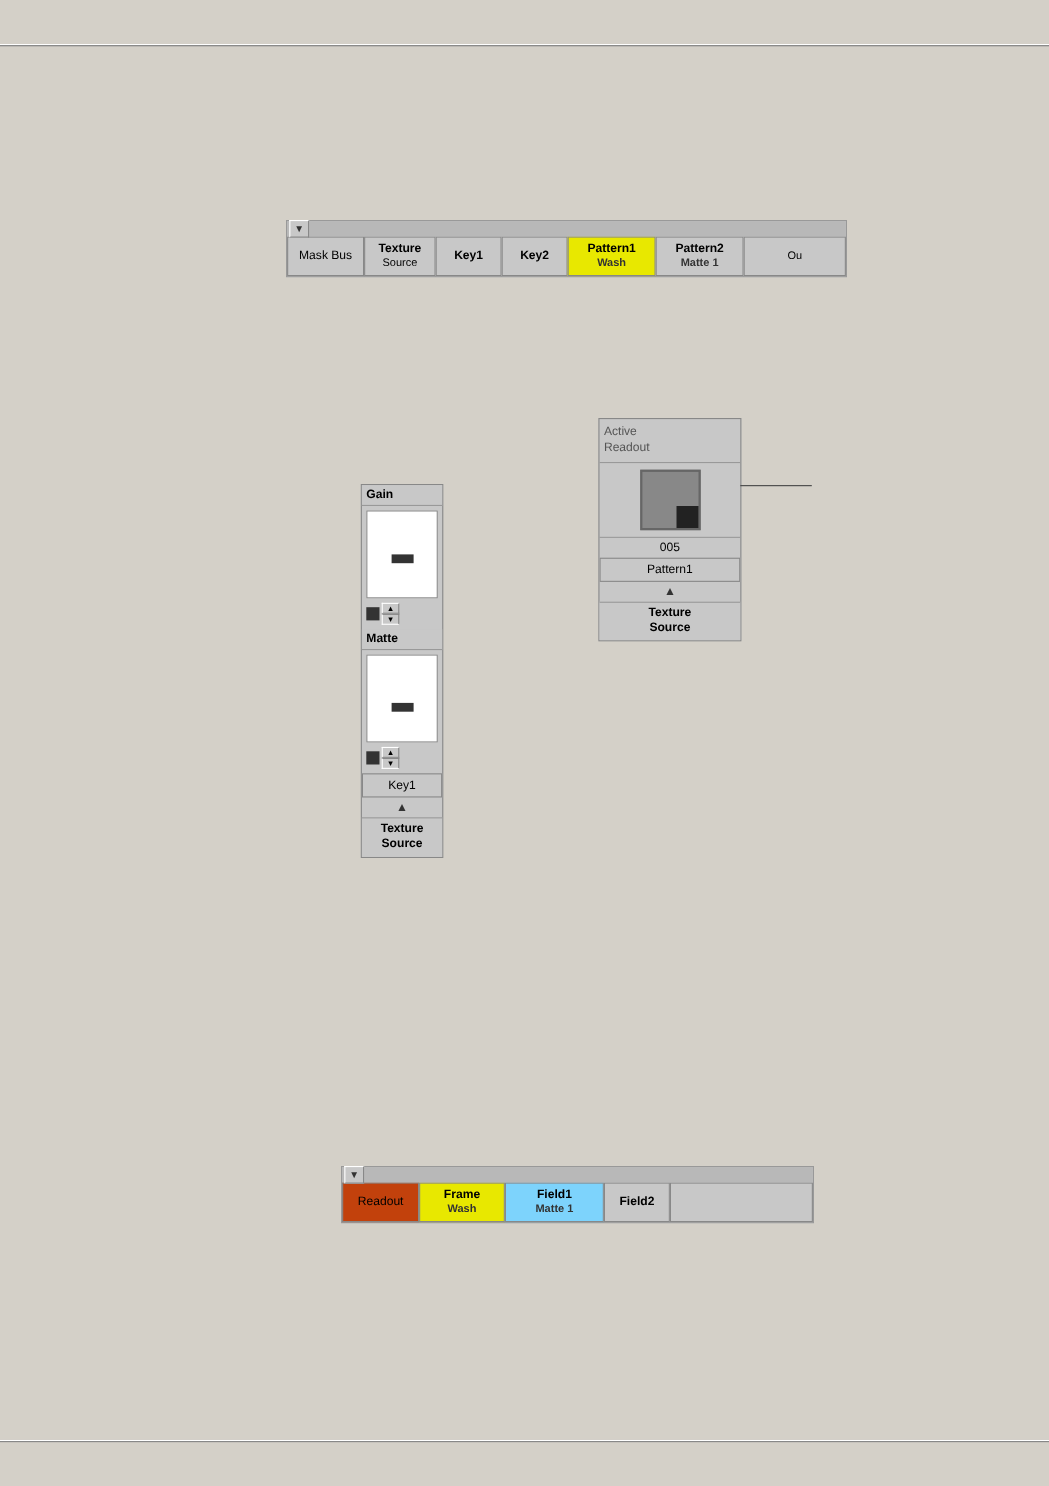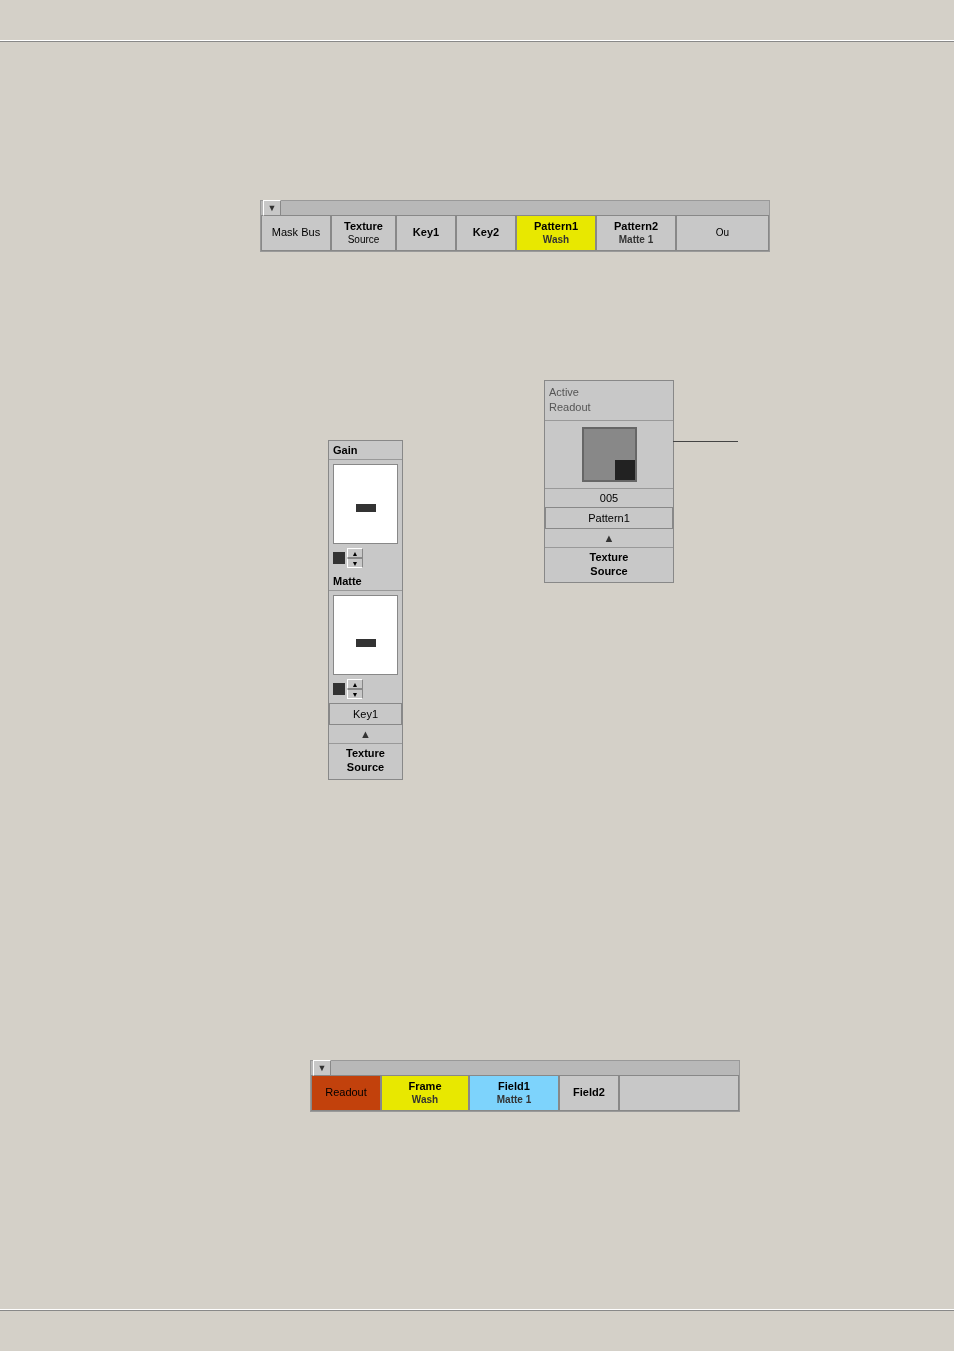--- a/index.html
+++ b/index.html
@@ -320,21 +320,21 @@
     <div class="tick-row">
       <div class="dropdown-arrow"></div>
     </div>
 
     <div class="panel-row">
 
       <div class="cell cell-readout" style="width:70px; height:100%;">
         <span>Readout</span>
       </div>
 
-      <div class="cell" style="width:88px; background:#e8e800; height:100%;">
+      <div class="cell" style="width:78px; background:#e8e800; height:100%;">
         <span>Frame</span>
         <span class="sub-label">Wash</span>
       </div>
 
       <div class="cell" style="width:90px; background:#7dd3fc; height:100%;">
         <span>Field1</span>
         <span class="sub-label">Matte 1</span>
       </div>
 
       <div class="cell" style="width:60px; background:#c8c8c8; height:100%;">

